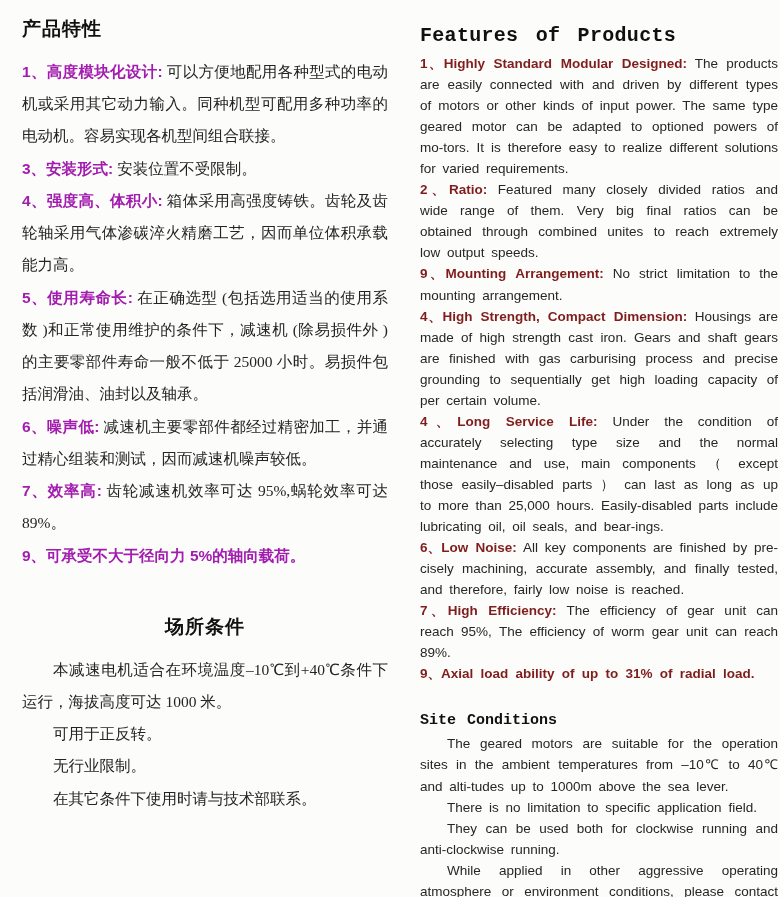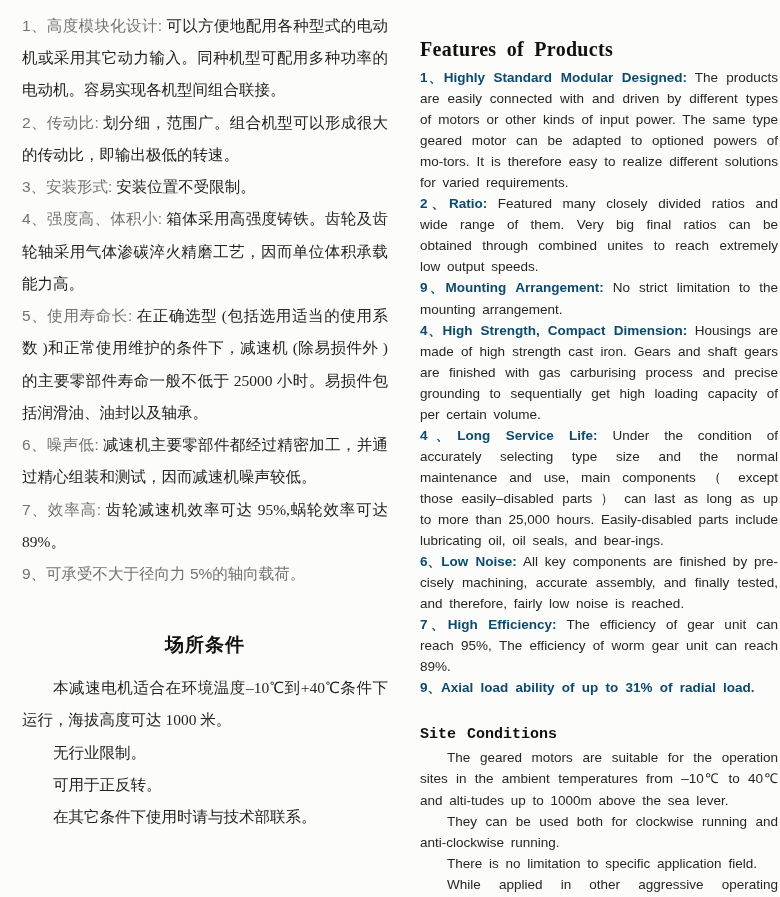--- a/index.html
+++ b/index.html
@@ -35,95 +35,95 @@
   .zh-para {
     font-family: "Liberation Serif", serif;
     font-size: 15.5px;
     line-height: 2.08;
     text-align: justify;
     margin: 0;
     color: #242424;
   }
   .zh-para b {
     font-family: "Liberation Sans", sans-serif;
-    font-weight: 400;
-    color: #737373;
+    font-weight: 700;
+    color: #a21caf;
   }
   .zh-site-title { margin-top: 42px; text-align: center; }
   .indent { text-indent: 2em; }
 
   
   .en-title {
-    font-family: Liberation Serif, serif;
+    font-family: Liberation Mono, monospace;
     font-weight: 700;
     font-size: 20px;
     color: #101010;
-    margin: 28px 0 6px 0;
+    margin: 14px 0 6px 0;
     word-spacing: 5px;
     letter-spacing: 0.3px;
   }
   .en-para {
     font-family: "Liberation Sans", sans-serif;
     font-size: 13.5px;
     line-height: 1.56;
     text-align: justify;
     word-spacing: 3px;
     margin: 0;
     color: #262626;
   }
   .en-para b {
     word-spacing: 3.5px;
-    color: #0c4a6e;
+    color: #7f1d1d;
   }
   .en-site-title {
     font-family: Liberation Mono, monospace;
     font-weight: 700;
     font-size: 15px;
     color: #101010;
     margin: 28px 0 4px 0;
     word-spacing: 2px;
   }
 </style>
 </head>
 <body>
 
 <div class="page">
 
   <div class="col-left">
+    <h1 class="zh-title">产品特性</h1>
 
     <p class="zh-para"><b>1、高度模块化设计:</b> <span>可以方便地配用各种型式的电动机或采用其它动力输入。同种机型可配用多种功率的电动机。容易实现各机型间组合联接。</span></p>
-    <p class="zh-para"><b>2、传动比:</b> <span>划分细，范围广。组合机型可以形成很大的传动比，即输出极低的转速。</span></p>
     <p class="zh-para"><b>3、安装形式:</b> <span>安装位置不受限制。</span></p>
     <p class="zh-para"><b>4、强度高、体积小:</b> <span>箱体采用高强度铸铁。齿轮及齿轮轴采用气体渗碳淬火精磨工艺，因而单位体积承载能力高。</span></p>
     <p class="zh-para"><b>5、使用寿命长:</b> <span>在正确选型 (包括选用适当的使用系数 )和正常使用维护的条件下，减速机 (除易损件外 )的主要零部件寿命一般不低于 25000 小时。易损件包括润滑油、油封以及轴承。</span></p>
     <p class="zh-para"><b>6、噪声低:</b> <span>减速机主要零部件都经过精密加工，并通过精心组装和测试，因而减速机噪声较低。</span></p>
     <p class="zh-para"><b>7、效率高:</b> <span>齿轮减速机效率可达 95%,蜗轮效率可达 89%。</span></p>
     <p class="zh-para"><b>9、可承受不大于径向力 5%的轴向载荷。</b> <span></span></p>
 
     <h1 class="zh-title zh-site-title">场所条件</h1>
 
     <p class="zh-para indent">本减速电机适合在环境温度–10℃到+40℃条件下运行，海拔高度可达 1000 米。</p>
+    <p class="zh-para indent">可用于正反转。</p>
     <p class="zh-para indent">无行业限制。</p>
-    <p class="zh-para indent">可用于正反转。</p>
     <p class="zh-para indent">在其它条件下使用时请与技术部联系。</p>
   </div>
 
   <div class="col-right">
     <h1 class="en-title">Features of Products</h1>
 
     <p class="en-para"><b>1、Highly Standard Modular Designed:</b> <span>The products are easily connected with and driven by different types of motors or other kinds of input power. The same type geared motor can be adapted to optioned powers of mo-tors. It is therefore easy to realize different solutions for varied requirements.</span></p>
     <p class="en-para"><b>2、Ratio:</b> <span>Featured many closely divided ratios and wide range of them. Very big final ratios can be obtained through combined unites to reach extremely low output speeds.</span></p>
     <p class="en-para"><b>9、Mounting Arrangement:</b> <span>No strict limitation to the mounting arrangement.</span></p>
     <p class="en-para"><b>4、High Strength, Compact Dimension:</b> <span>Housings are made of high strength cast iron. Gears and shaft gears are finished with gas carburising process and precise grounding to sequentially get high loading capacity of per certain volume.</span></p>
     <p class="en-para"><b>4、Long Service Life:</b> <span>Under the condition of accurately selecting type size and the normal maintenance and use, main components （ except those easily–disabled parts ） can last as long as up to more than 25,000 hours. Easily-disabled parts include lubricating oil, oil seals, and bear-ings.</span></p>
     <p class="en-para"><b>6、Low Noise:</b> <span>All key components are finished by pre-cisely machining, accurate assembly, and finally tested, and therefore, fairly low noise is reached.</span></p>
     <p class="en-para"><b>7、High Efficiency:</b> <span>The efficiency of gear unit can reach 95%, The efficiency of worm gear unit can reach 89%.</span></p>
     <p class="en-para"><b>9、Axial load ability of up to 31% of radial load.</b> <span></span></p>
 
     <h2 class="en-site-title">Site Conditions</h2>
 
     <p class="en-para indent">The geared motors are suitable for the operation sites in the ambient temperatures from –10℃ to 40℃ and alti-tudes up to 1000m above the sea lever.</p>
+    <p class="en-para indent">There is no limitation to specific application field.</p>
     <p class="en-para indent">They can be used both for clockwise running and anti-clockwise running.</p>
-    <p class="en-para indent">There is no limitation to specific application field.</p>
     <p class="en-para indent">While applied in other aggressive operating atmosphere or environment conditions, please contact our technology department.</p>
   </div>
 
 </div>
 
 </body></html>

